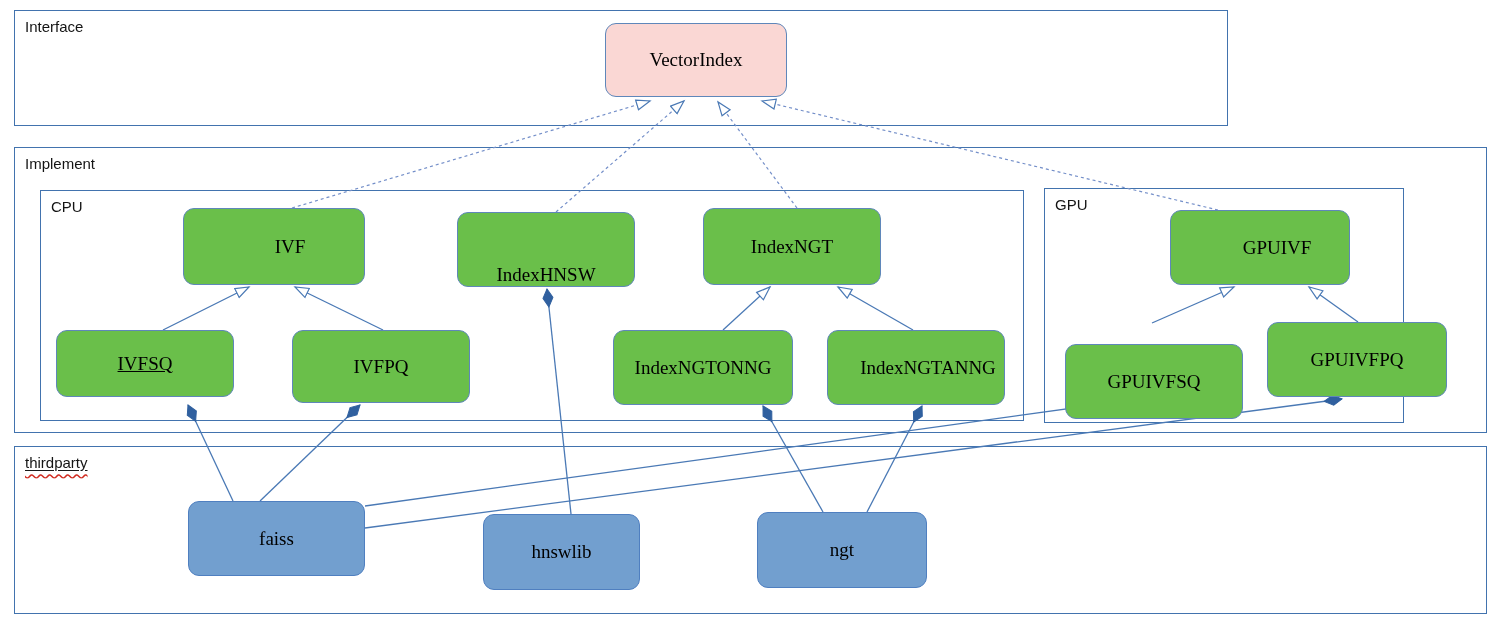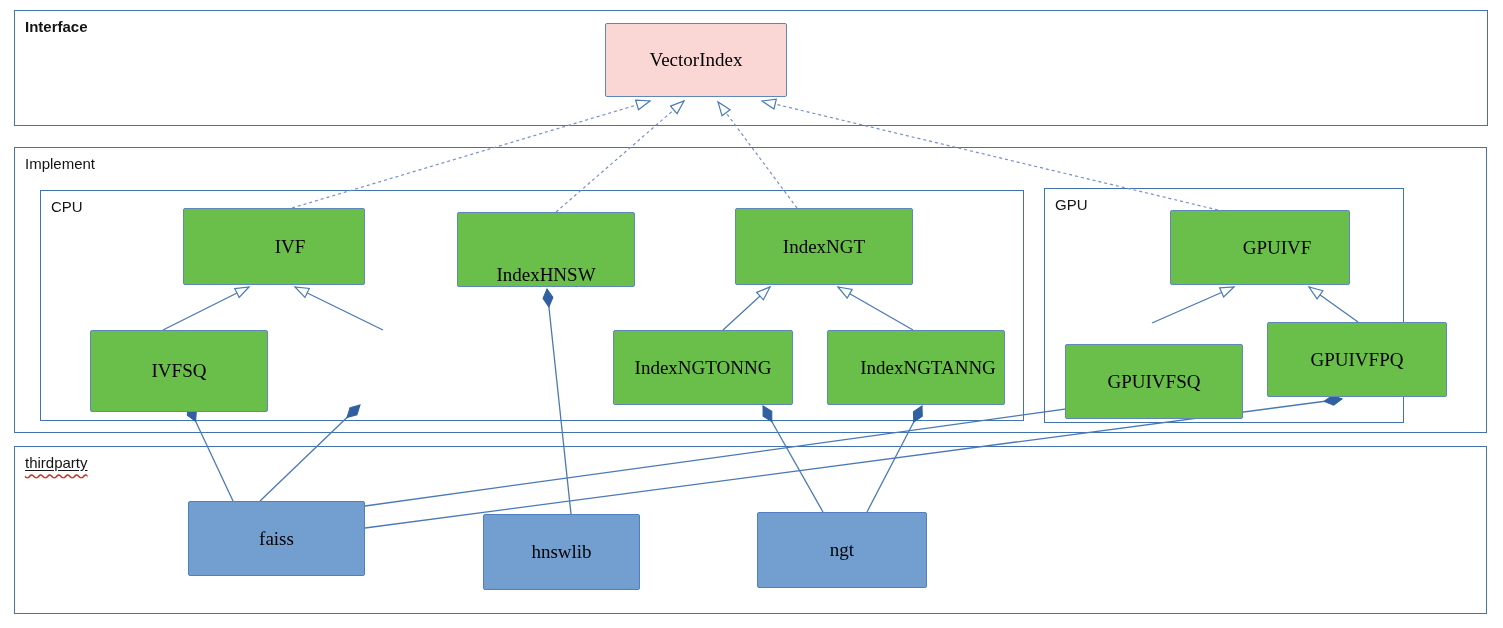--- a/index.html
+++ b/index.html
@@ -4,33 +4,33 @@
 <style>
   html,body{margin:0;padding:0;background:#ffffff;}
   #stage{position:relative;width:1503px;height:628px;background:#ffffff;overflow:hidden;
          font-family:"Liberation Sans",sans-serif;}
   .frame{position:absolute;border:1.7px solid #4273ae;box-sizing:border-box;background:transparent;}
   .frame-label{position:absolute;top:7px;left:10px;font-size:15px;color:#141414;
                font-family:"Liberation Sans",sans-serif;white-space:nowrap;}
   .squiggle{text-decoration:underline wavy #d02b20;text-underline-offset:5px;}
   .plainline{text-decoration:underline solid #1a1a1a;text-underline-offset:2px;}
   svg.wires{position:absolute;left:0;top:0;z-index:2;}
-  .node{position:absolute;z-index:3;border-radius:2px;box-sizing:border-box;
+  .node{position:absolute;z-index:3;border-radius:11px;box-sizing:border-box;
         display:flex;align-items:center;justify-content:center;
         font-family:"Liberation Serif",serif;font-size:19px;color:#000;white-space:nowrap;}
   .node.green{background:#6abf4a;border:1.5px solid #5f87ba;}
   .node.pink{background:#fad7d4;border:1.5px solid #5f87ba;}
   .node.blue{background:#729fcf;border:1.5px solid #4f7fc0;}
 </style>
 </head>
 <body>
 
 <div id="stage">
 
-  <div class="frame" style="left:14px;top:10px;width:1474px;height:116px;font-weight:bold;">
+  <div class="frame" style="left:14px;top:10px;width:1214px;height:116px;">
     <span class="frame-label">Interface</span>
   </div>
 
   <div class="frame" style="left:14px;top:147px;width:1473px;height:286px;">
     <span class="frame-label">Implement</span>
   </div>
 
   <div class="frame" style="left:40px;top:190px;width:984px;height:231px;">
     <span class="frame-label">CPU</span>
   </div>
@@ -85,28 +85,31 @@
   </div>
 
   <div class="node green" style="left:183px;top:208px;width:182px;height:77px;padding-left:32px;">
     <span>IVF</span>
   </div>
 
   <div class="node green" style="left:457px;top:212px;width:178px;height:75px;align-items:flex-end;">
     <span>IndexHNSW</span>
   </div>
 
-  <div class="node green" style="left:703px;top:208px;width:178px;height:77px;margin-left:32px;">
+  <div class="node green" style="left:703px;top:208px;width:178px;height:77px;">
     <span>IndexNGT</span>
   </div>
 
-  <div class="node green" style="left:90px;top:330px;width:178px;height:82px;">
+  <div class="node green" style="left:56px;top:330px;width:178px;height:67px;text-decoration:underline;">
     <span>IVFSQ</span>
   </div>
 
+  <div class="node green" style="left:292px;top:330px;width:178px;height:73px;">
+    <span>IVFPQ</span>
+  </div>
 
   <div class="node green" style="left:613px;top:330px;width:180px;height:75px;">
     <span>IndexNGTONNG</span>
   </div>
 
   <div class="node green" style="left:827px;top:330px;width:178px;height:75px;padding-left:24px;">
     <span>IndexNGTANNG</span>
   </div>
 
   <div class="node green" style="left:1170px;top:210px;width:180px;height:75px;padding-left:34px;">

